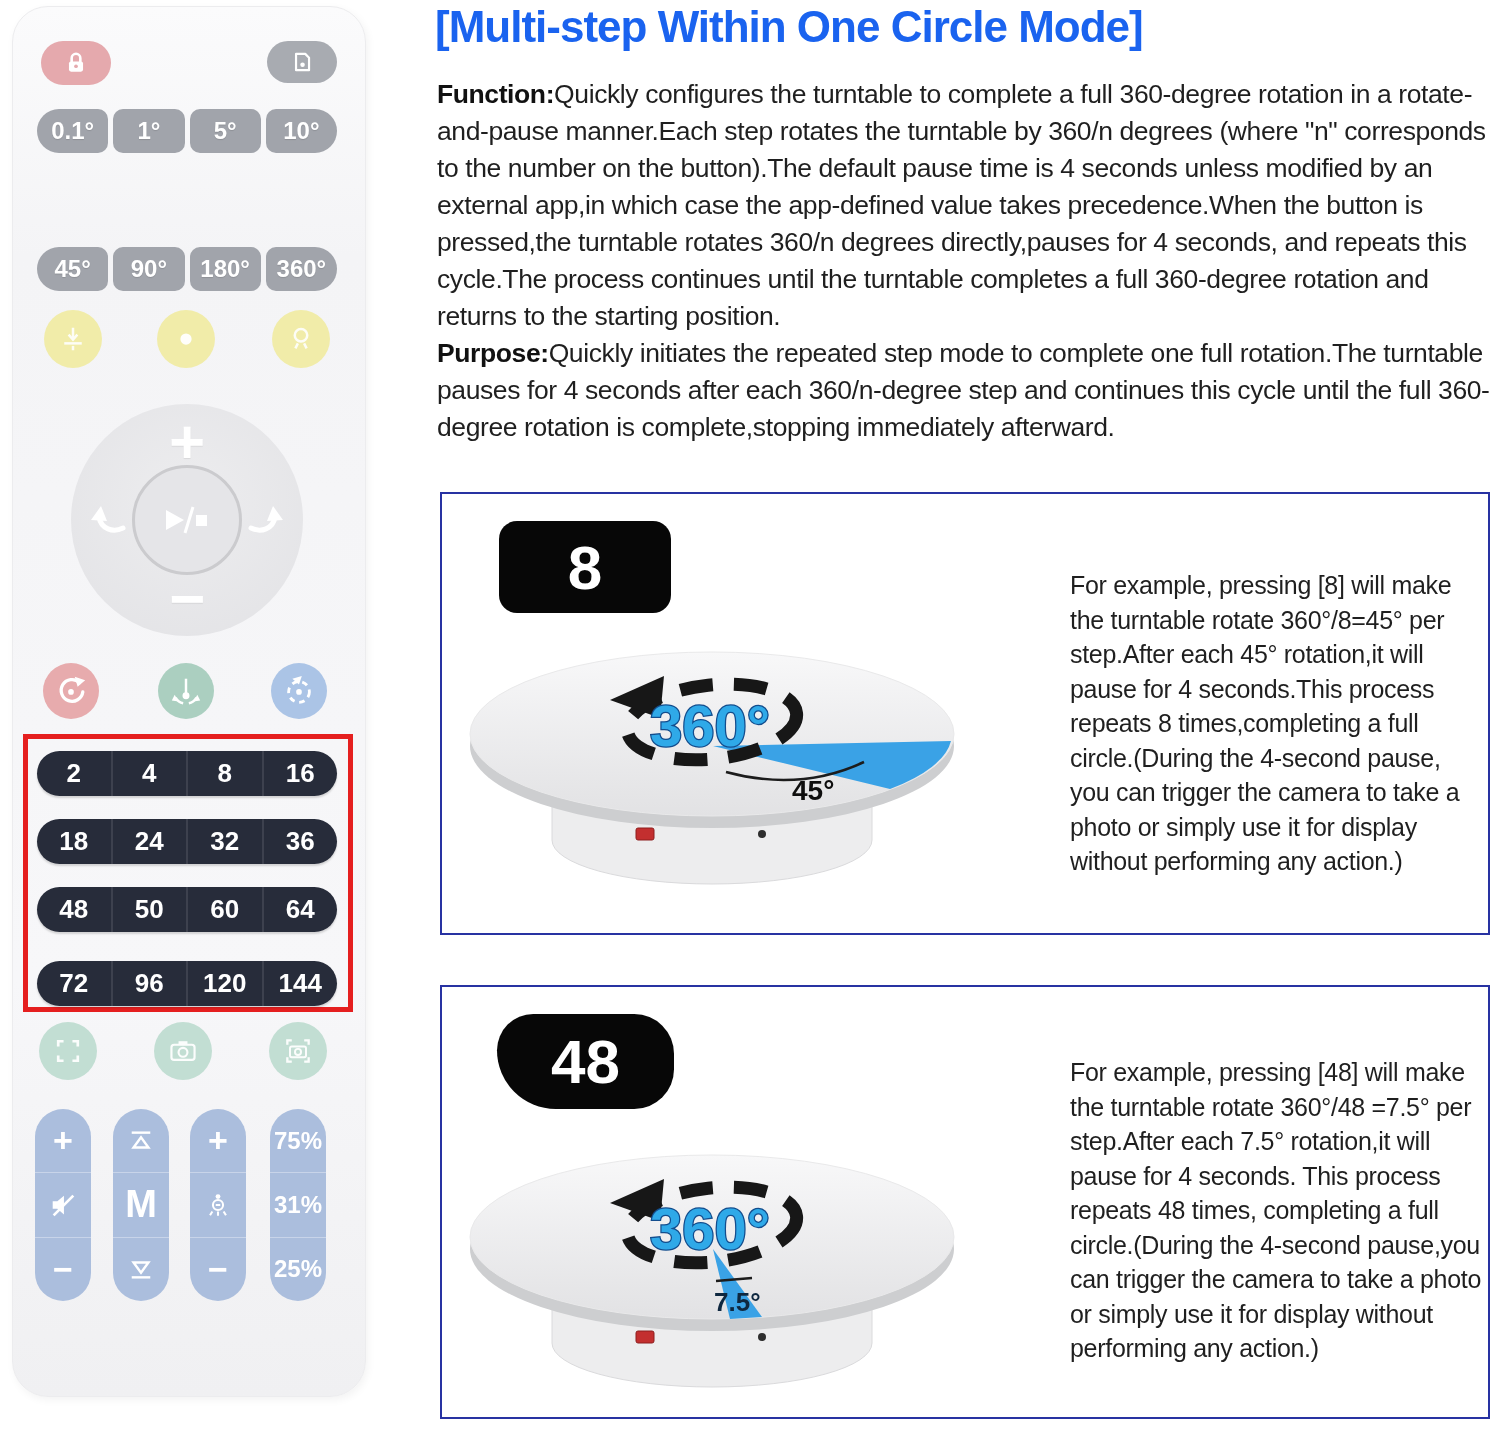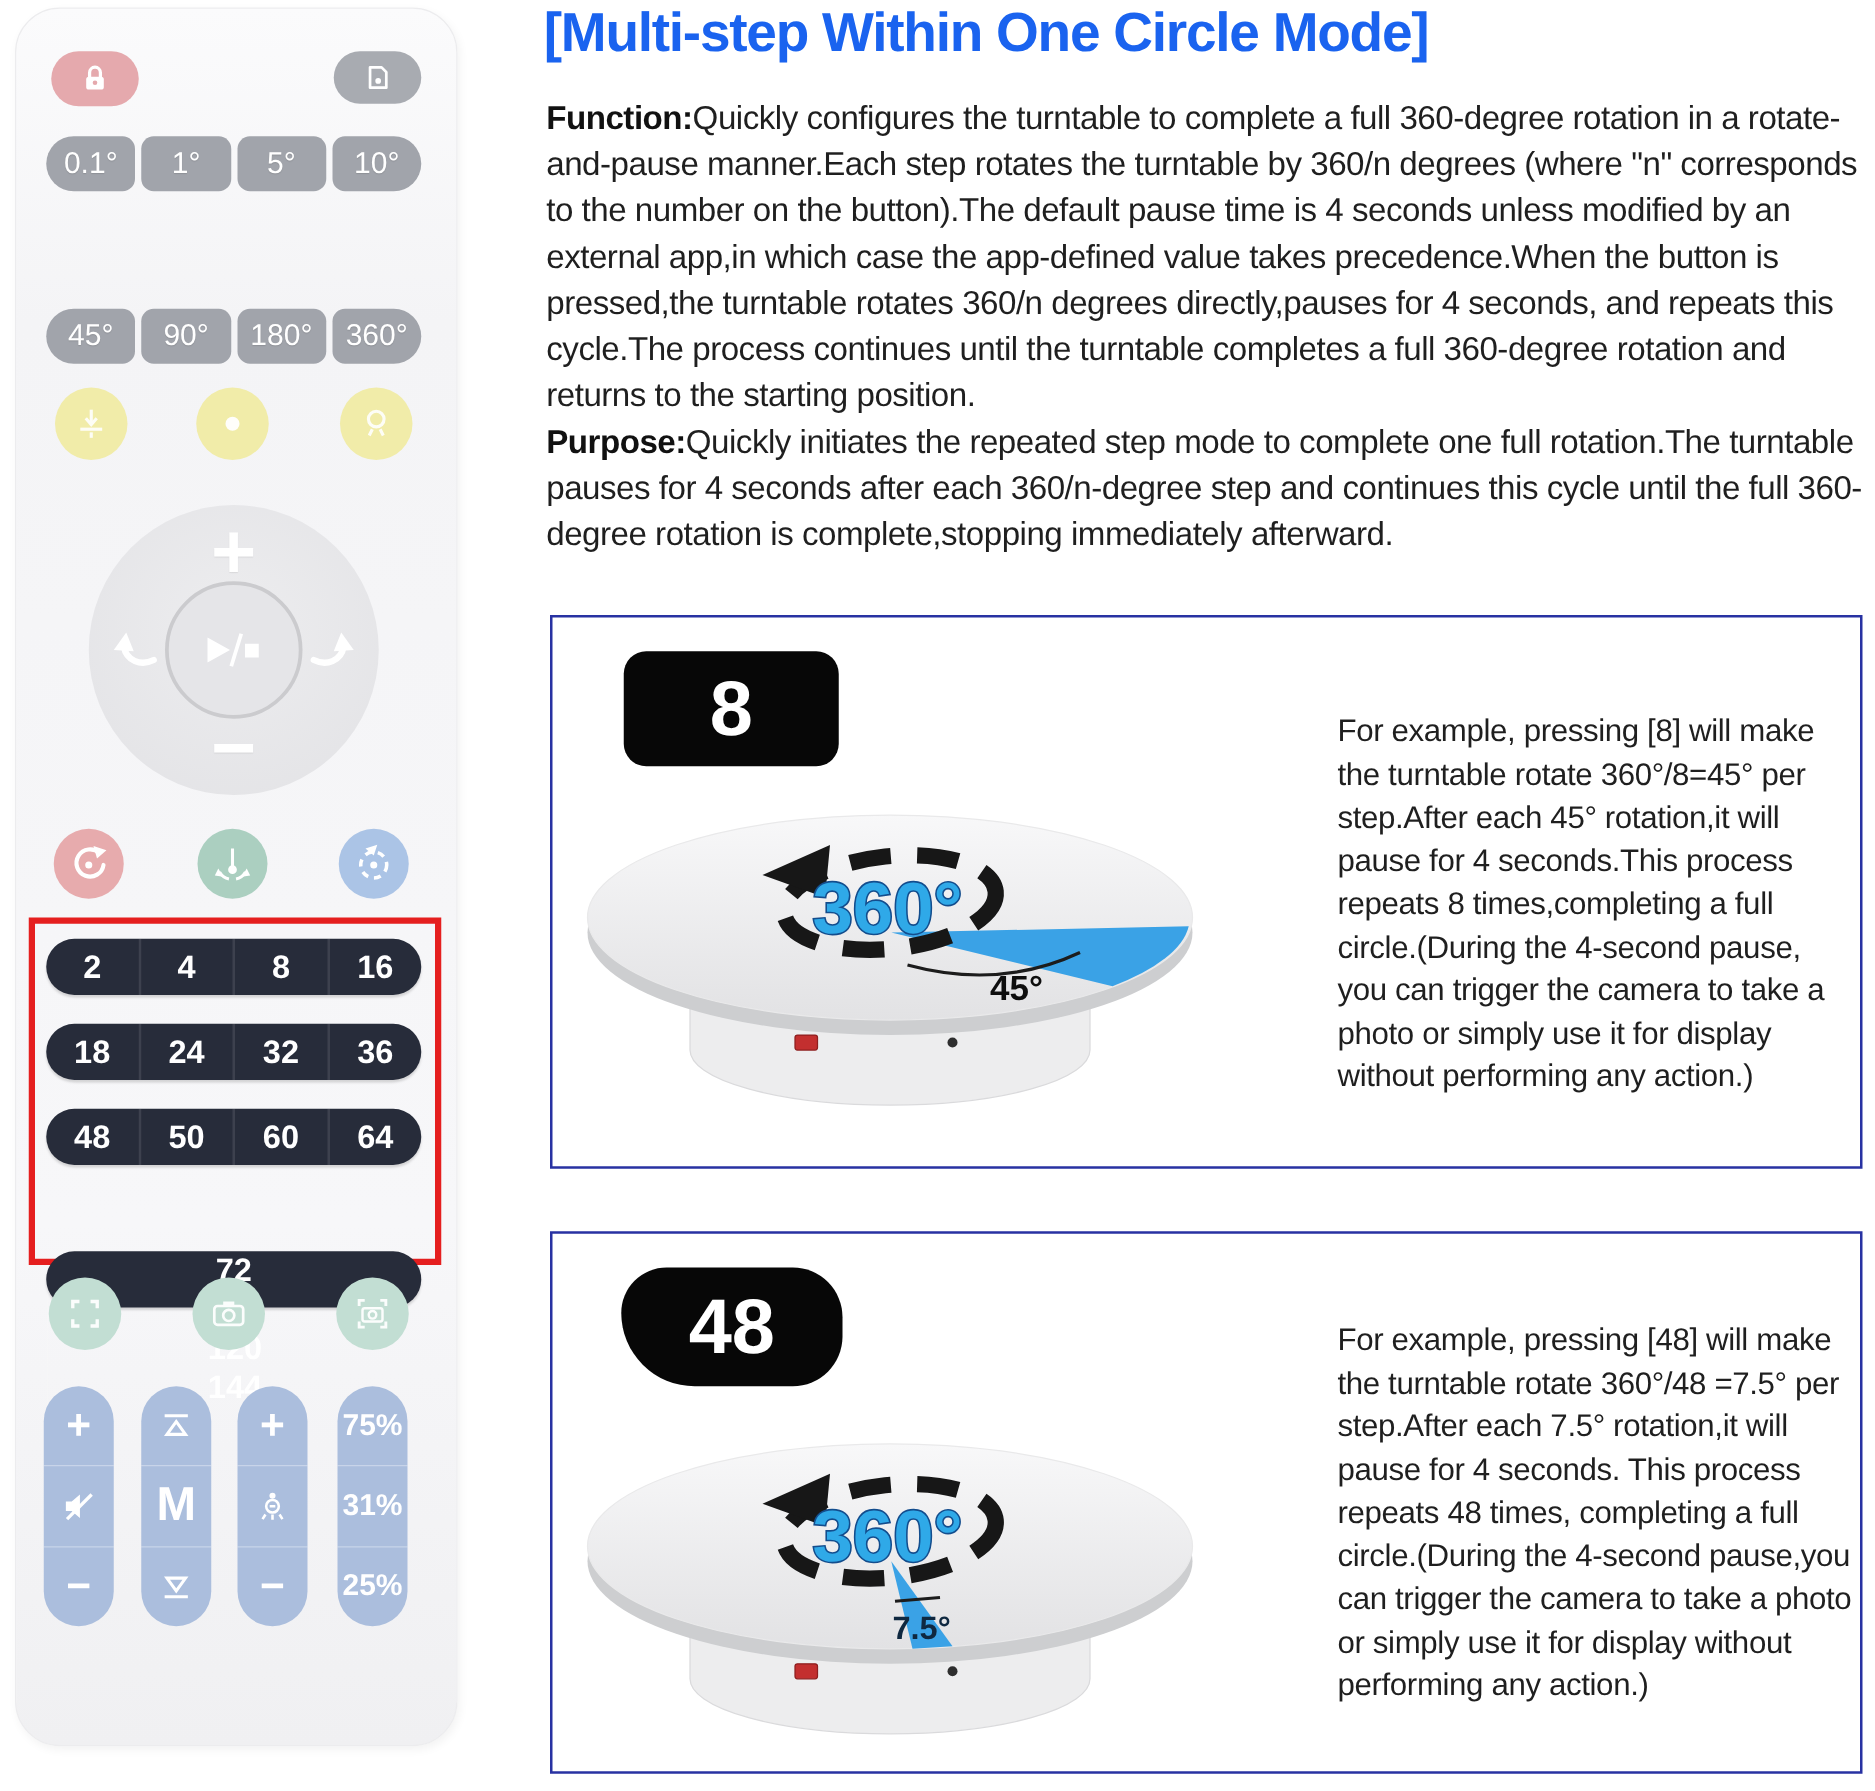--- a/index.html
+++ b/index.html
@@ -8,21 +8,21 @@
 
   
   .remote{position:absolute;left:12px;top:6px;width:352px;height:1389px;border-radius:36px;
           background:linear-gradient(180deg,#fbfbfc,#f4f4f6 18%,#f7f7f9 70%,#f0f0f2);
           border:1px solid #ececee;box-shadow:2px 3px 8px rgba(0,0,0,0.05);}
   .cap-btn{position:absolute;display:flex;align-items:center;justify-content:center;}
   .lock-btn{left:28px;top:34px;width:70px;height:44px;border-radius:22px;background:#e5a9ad;}
   .sd-btn{left:254px;top:34px;width:70px;height:42px;border-radius:21px;background:#a8abb1;}
 
   .strip{position:absolute;left:24px;width:300px;height:44px;display:flex;gap:5px;}
-  .strip-seg{flex:1;background:#a1a4ab;color:#fff;font-weight:normal;font-size:24px;
+  .strip-seg{flex:1;background:#a1a4ab;color:#fff;font-weight:bold;font-size:24px;
              display:flex;align-items:center;justify-content:center;border-radius:10px;
              text-shadow:0 1px 1px rgba(0,0,0,.12);}
   .strip-seg:first-child{border-radius:22px 10px 10px 22px;}
   .strip-seg:last-child{border-radius:10px 22px 22px 10px;}
 
   .round-btn{position:absolute;border-radius:50%;display:flex;align-items:center;justify-content:center;}
   .yellow{width:58px;height:58px;background:#f1eca9;}
   .mode-red{width:56px;height:56px;background:#e7abad;}
   .mode-green{width:56px;height:56px;background:#abcfc0;}
   .mode-blue{width:56px;height:56px;background:#abc4e6;}
@@ -193,21 +193,21 @@
       <div class="dark-seg">24</div>
       <div class="dark-seg">32</div>
       <div class="dark-seg">36</div>
     </div>
     <div class="dark-strip" style="top:880px;">
       <div class="dark-seg">48</div>
       <div class="dark-seg">50</div>
       <div class="dark-seg">60</div>
       <div class="dark-seg">64</div>
     </div>
-    <div class="dark-strip" style="top:994px;flex-direction:column;">
+    <div class="dark-strip" style="top:954px;">
       <div class="dark-seg">72</div>
       <div class="dark-seg">96</div>
       <div class="dark-seg">120</div>
       <div class="dark-seg">144</div>
     </div>
 
     <div class="round-btn teal" style="left:26px;top:1015px;">
       <svg class="icon-svg" width="32" height="32" viewBox="0 0 36 36" stroke="#fff" stroke-width="3" fill="none" opacity="0.95">
         <path d="M7 13 V7 H13 M23 7 H29 V13 M29 23 V29 H23 M13 29 H7 V23"></path>
       </svg>

